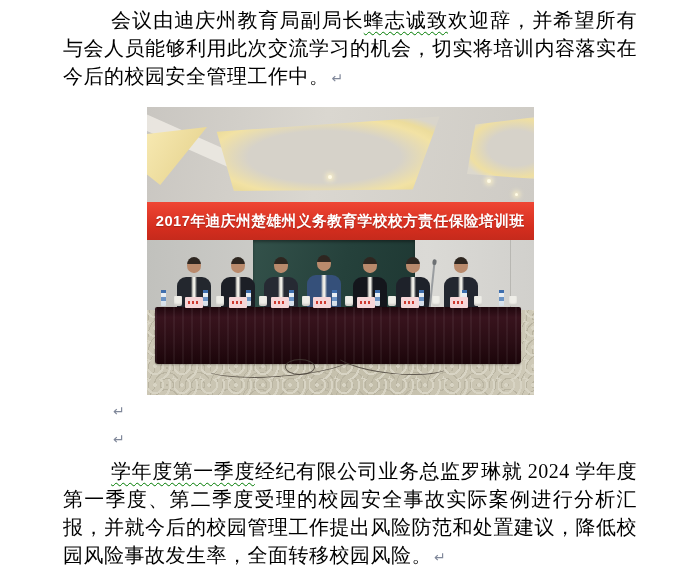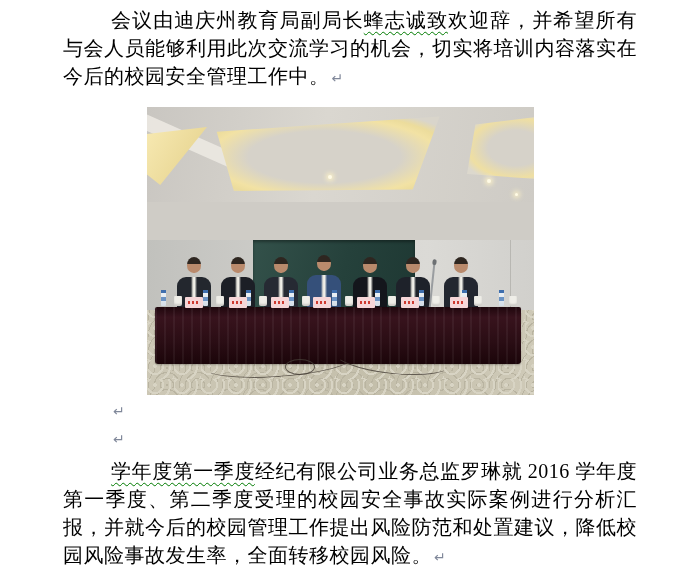--- a/index.html
+++ b/index.html
@@ -168,20 +168,23 @@
       <div class="ceiling">
         <div class="beam"></div>
         <div class="glow-left"></div>
         <div class="tray"></div>
         <div class="tray-right"></div>
         <i class="downlight dl1"></i>
         <i class="downlight dl2"></i>
         <i class="downlight dl3"></i>
       </div>
 
+      <div class="banner">
+        <span class="banner-text">2017年迪庆州楚雄州义务教育学校校方责任保险培训班</span>
+      </div>
 
       <div class="people">
           <i class="person shirt p1"></i>
           <i class="person shirt p2"></i>
           <i class="person shirt p3"></i>
           <i class="person shirt p4"></i>
           <i class="person shirt p5"></i>
           <i class="person shirt p6"></i>
           <i class="person shirt p7"></i>
         </div>
@@ -221,15 +224,15 @@
         </div>
 
       <div class="cable c1"></div>
       <div class="cable c2"></div>
       <div class="cable c3"></div>
     </div>
 
     <div class="empty-line"><span class="pilcrow">↵</span></div>
     <div class="empty-line"><span class="pilcrow">↵</span></div>
 
-    <p class="para p-bottom"><span class="spell">学年度第一季度</span><span>经纪有限公司业务总监罗琳就 2016 学年度第一季度、第二季度受理的校园安全事故实际案例进行分析汇报，并就今后的校园管理工作提出风险防范和处置建议，降低校园风险事故发生率，全面转移校园风险。</span><span class="pilcrow">↵</span></p>
+    <p class="para p-bottom"><span class="spell">学年度第一季度</span><span>经纪有限公司业务总监罗琳就 2024 学年度第一季度、第二季度受理的校园安全事故实际案例进行分析汇报，并就今后的校园管理工作提出风险防范和处置建议，降低校园风险事故发生率，全面转移校园风险。</span><span class="pilcrow">↵</span></p>
   </div>
 </div>
 
 </body></html>

